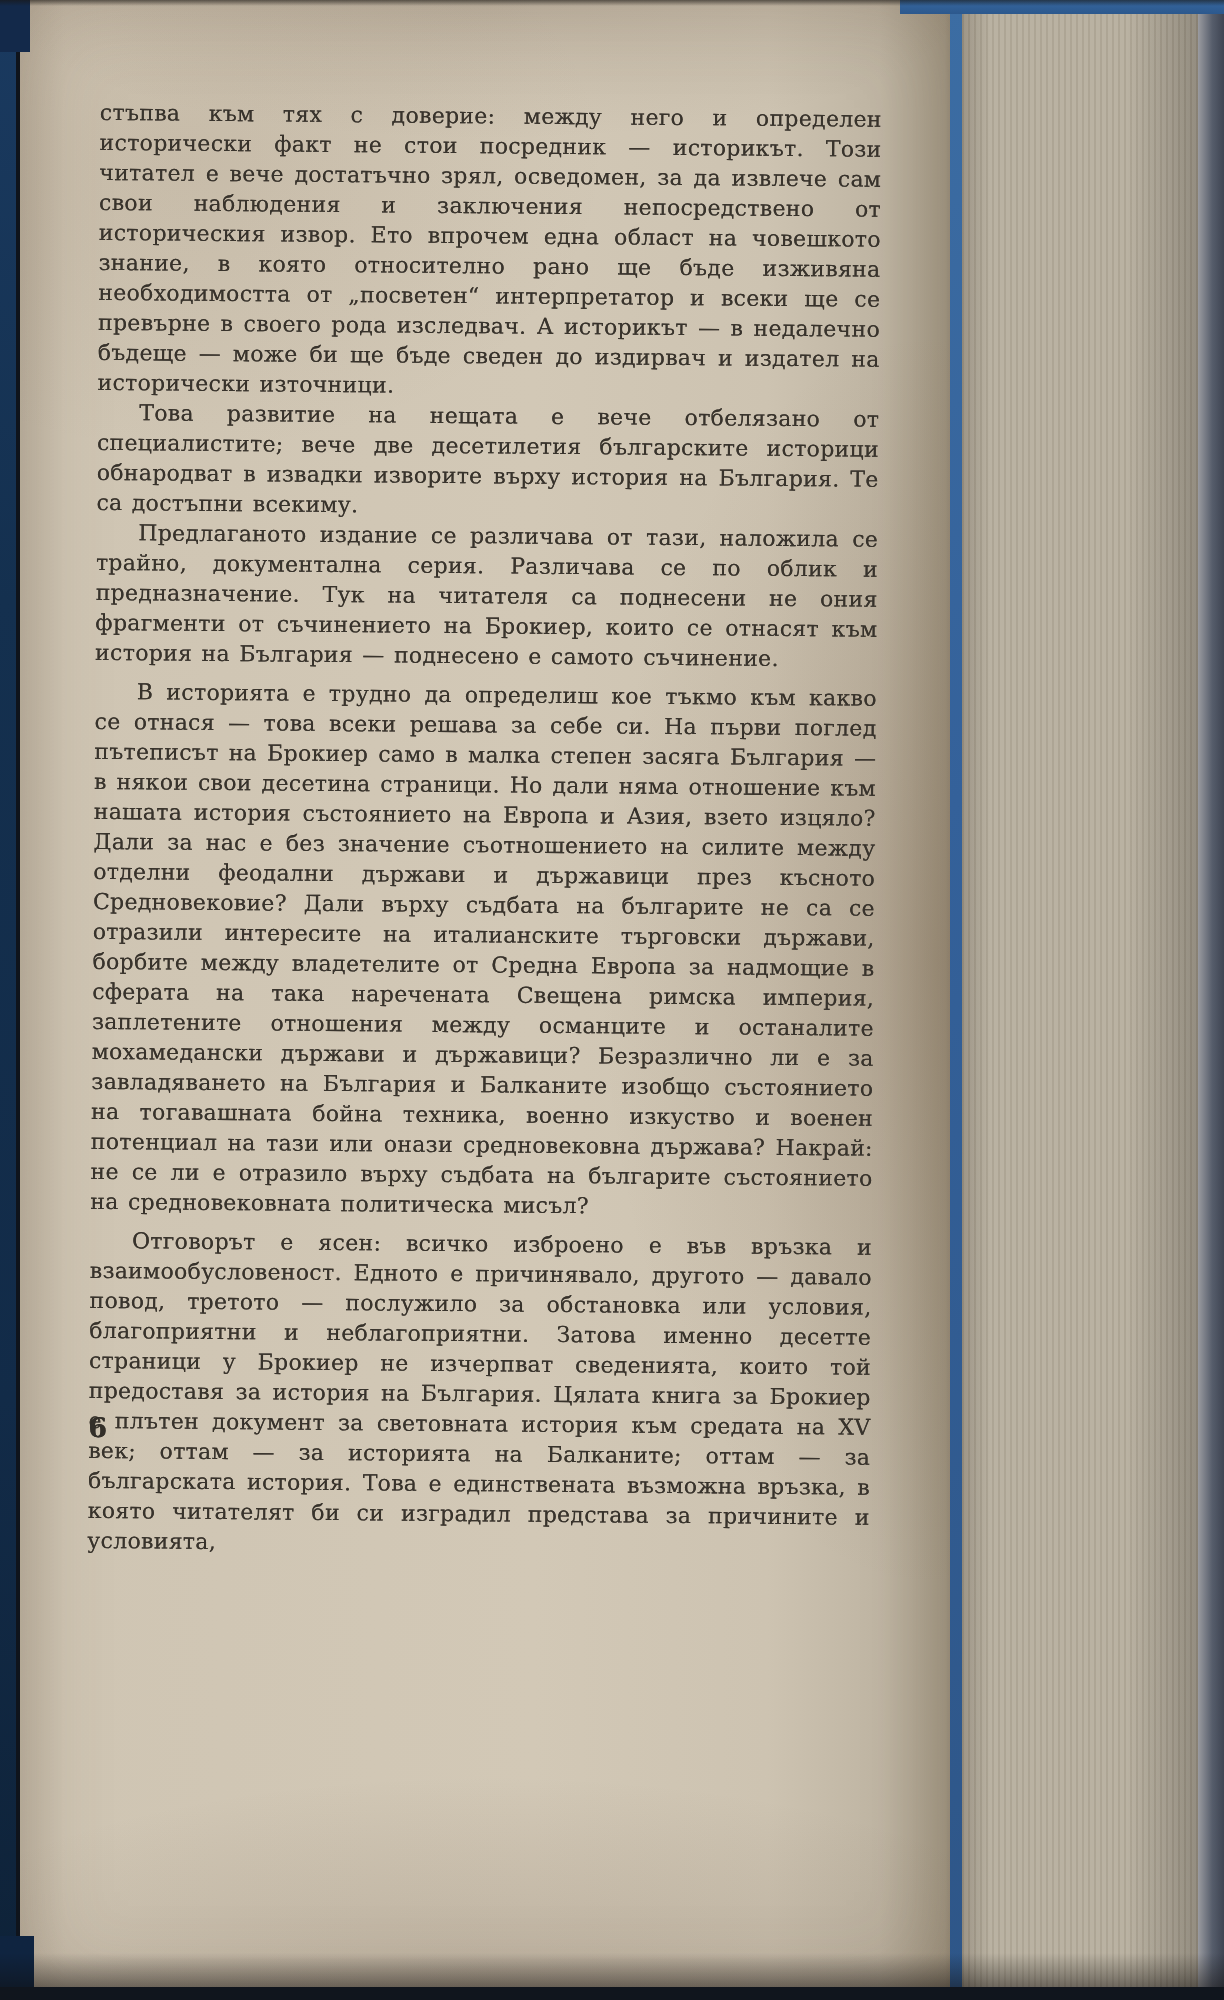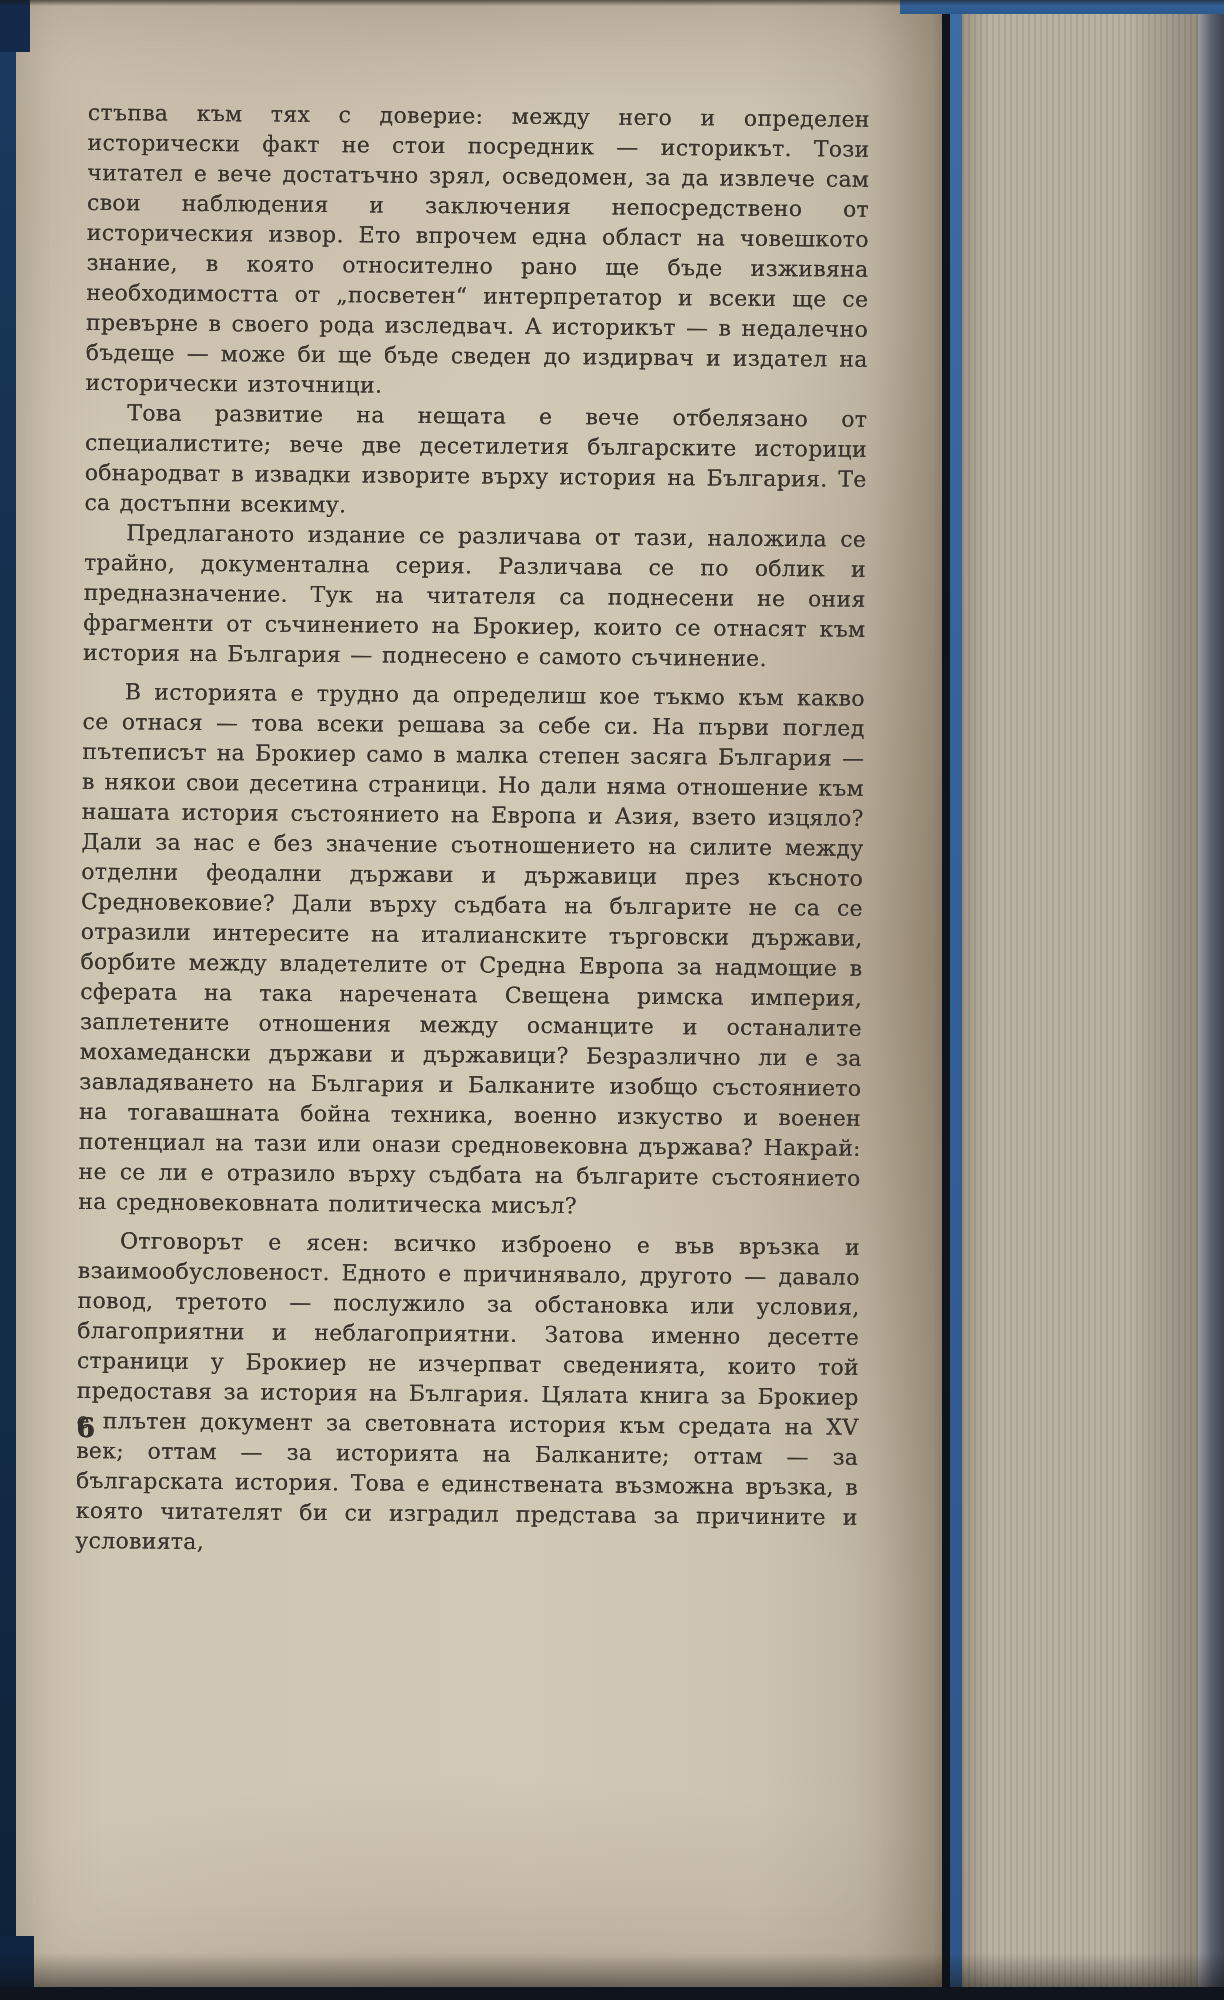--- a/index.html
+++ b/index.html
@@ -35,21 +35,21 @@
     position: absolute;
     left: 0; bottom: 0;
     width: 34px; height: 64px;
     background: #0f2440;
     z-index: 6;
   }
 
   
   .page {
     position: absolute;
-    left: 8px; top: 0;
+    left: 20px; top: 0;
     width: 934px; height: 2000px;
     background:
       linear-gradient(90deg,
         #c2b8a6 0px, #cfc5b3 45px, #d2c8b6 55%, #cdc3b1 80%,
         #bfb5a3 92%, #a59b87 99%, #968c78 100%);
     box-shadow: inset 0 0 90px rgba(90, 70, 50, 0.28);
     z-index: 2;
   }
   .paper-texture {
     position: absolute;

